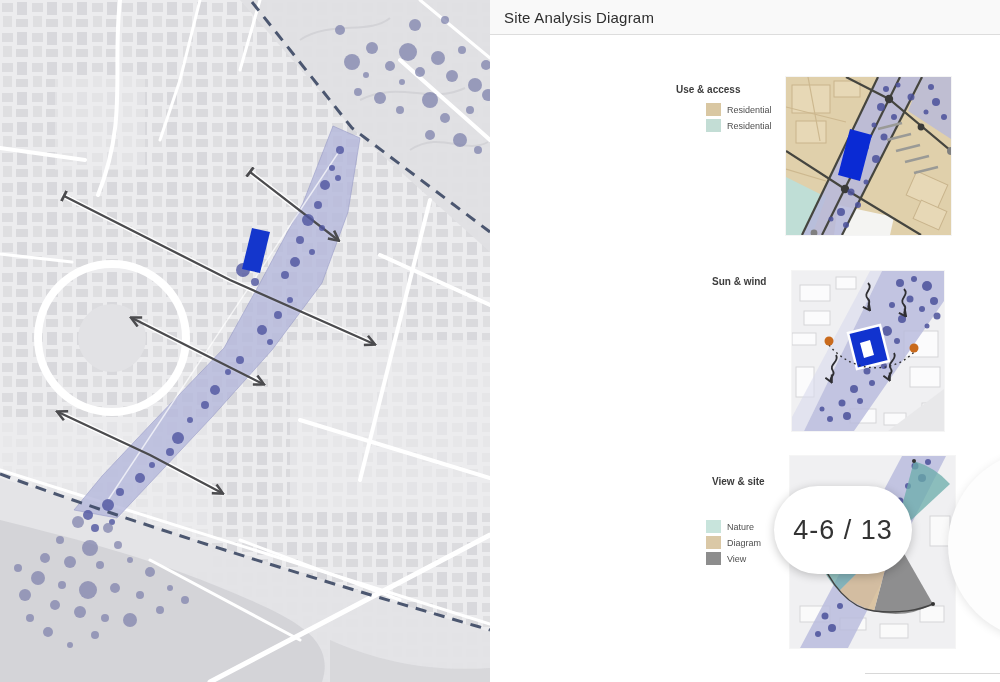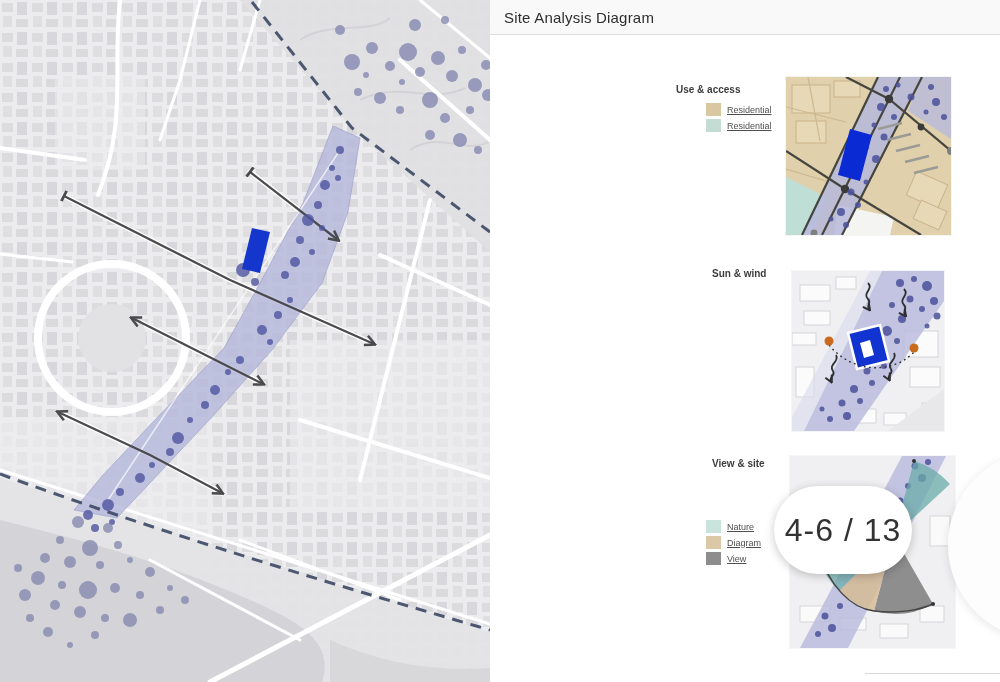--- a/index.html
+++ b/index.html
@@ -9,31 +9,31 @@
   #left-page{position:absolute;left:0;top:0;width:490px;height:682px;background:#ececee;}
   
   #right-page{position:absolute;left:490px;top:0;width:510px;height:682px;background:#ffffff;}
   #title-bar{position:absolute;left:0;top:0;width:510px;height:34px;background:#f9f9f9;
              border-bottom:1px solid #dddddd;display:flex;align-items:center;}
   #title-bar .title{margin-left:14px;font-size:15px;color:#2e2e2e;letter-spacing:.2px;}
   .section-label{position:absolute;font-size:10px;font-weight:bold;color:#3c3c3c;}
   .legend{position:absolute;}
   .legend-row{display:flex;align-items:center;margin-bottom:3px;}
   .swatch{width:15px;height:13px;margin-right:6px;flex:0 0 auto;}
-  .legend-row span{font-size:9px;color:#4f4f4f;text-decoration:underline;}
+  .legend-row span{font-size:9px;color:#4f4f4f;}
   .thumb{position:absolute;box-shadow:0 0 0 1px rgba(0,0,0,0.04);}
   #page-num{position:absolute;top:679px;left:460px;font-size:18px;color:#4a4a4a;}
   #page-edge-line{position:absolute;top:673px;left:375px;width:135px;height:1px;background:#d8d8d8;}
   
   #edge-circle{position:absolute;left:948px;top:450px;width:190px;height:190px;border-radius:50%;
                background:#fdfdfd;box-shadow:0 2px 10px rgba(0,0,0,0.10);}
   #pager-pill{position:absolute;left:774px;top:486px;width:138px;height:88px;border-radius:44px;
               background:#ffffff;box-shadow:0 2px 10px rgba(0,0,0,0.22);
               display:flex;align-items:center;justify-content:center;}
-  #pager-pill span{font-size:32px;color:#333333;letter-spacing:1px;}
+  #pager-pill span{font-size:27px;color:#333333;letter-spacing:1px;}
 </style>
 </head>
 <body>
 
 <div id="canvas">
 
   <div id="left-page">
     <svg width="490" height="682" viewBox="0 0 490 682">
       <defs>
         <pattern id="blocks" width="30" height="30" patternUnits="userSpaceOnUse">
@@ -276,21 +276,21 @@
           <circle cx="45" cy="142" r="2.5"></circle>
         <circle cx="145" cy="10" r="3"></circle>
           <circle cx="150" cy="25" r="4"></circle>
           <circle cx="158" cy="40" r="3"></circle>
         <circle cx="125" cy="20" r="3.5"></circle>
           <circle cx="140" cy="35" r="2.5"></circle>
       </g>
       <polygon points="64,52 86,58 74,104 52,98" fill="#0a2ad4"></polygon>
     </svg>
 
-    <div class="section-label" style="left:222px;top:268px;">Sun &amp; wind</div>
+    <div class="section-label" style="left:222px;top:276px;">Sun &amp; wind</div>
     <svg class="thumb" style="left:302px;top:271px;" width="152" height="160" viewBox="0 0 152 160">
       <defs>
         <marker id="mW" viewBox="0 0 10 10" refX="7" refY="5" markerWidth="5" markerHeight="5" orient="auto">
           <path d="M1,1 L9,5 L1,9" fill="none" stroke="#2f2f33" stroke-width="2.2"></path>
         </marker>
       </defs>
       <rect width="152" height="160" fill="#f0f0f2"></rect>
       <g stroke="#d5d5d8" stroke-width="1" fill="#fbfbfc">
         <rect x="8" y="14" width="30" height="16"></rect>
           <rect x="12" y="40" width="26" height="14"></rect>
@@ -340,21 +340,21 @@
       <circle cx="122" cy="77" r="4.5" fill="#c96a1c"></circle>
       <circle cx="37" cy="70" r="4.5" fill="#c96a1c"></circle>
       <g stroke="#2f2f33" stroke-width="1.8" fill="none">
         <path d="M76,12 c6,6 -6,10 0,16 c4,4 -2,6 1,10" marker-end="url(#mW)"></path>
         <path d="M112,18 c6,6 -6,10 0,16 c4,4 -2,6 1,10" marker-end="url(#mW)"></path>
         <path d="M44,84 c4,7 -8,9 -3,16 c3,4 -4,6 -2,10" marker-end="url(#mW)"></path>
         <path d="M102,82 c4,7 -8,9 -3,16 c3,4 -4,6 -2,10" marker-end="url(#mW)"></path>
       </g>
     </svg>
 
-    <div class="section-label" style="left:222px;top:458px;">View &amp; site</div>
+    <div class="section-label" style="left:222px;top:476px;">View &amp; site</div>
     <div class="legend" style="left:216px;top:520px;">
       <div class="legend-row">
         <div class="swatch" style="background: rgb(200, 228, 220);"></div>
         <span>Nature</span>
       </div>
       <div class="legend-row">
         <div class="swatch" style="background: rgb(218, 200, 166);"></div>
         <span>Diagram</span>
       </div>
       <div class="legend-row">

